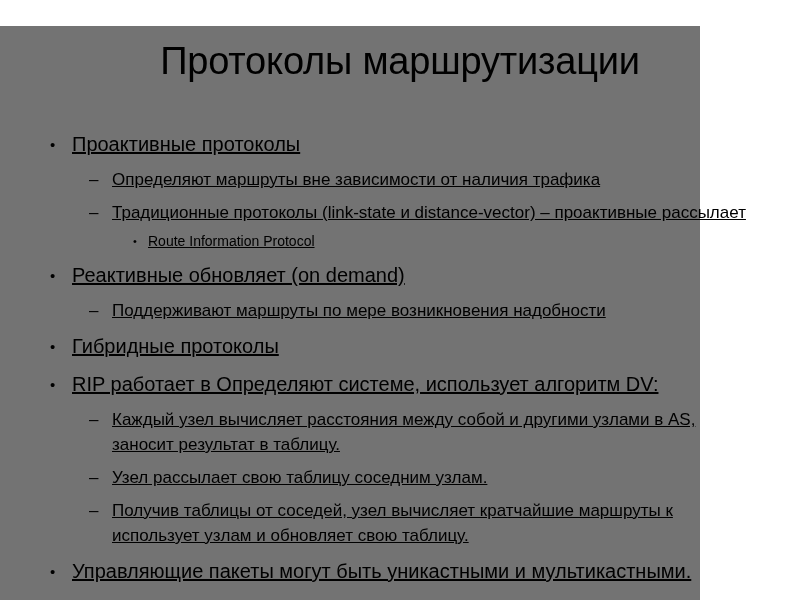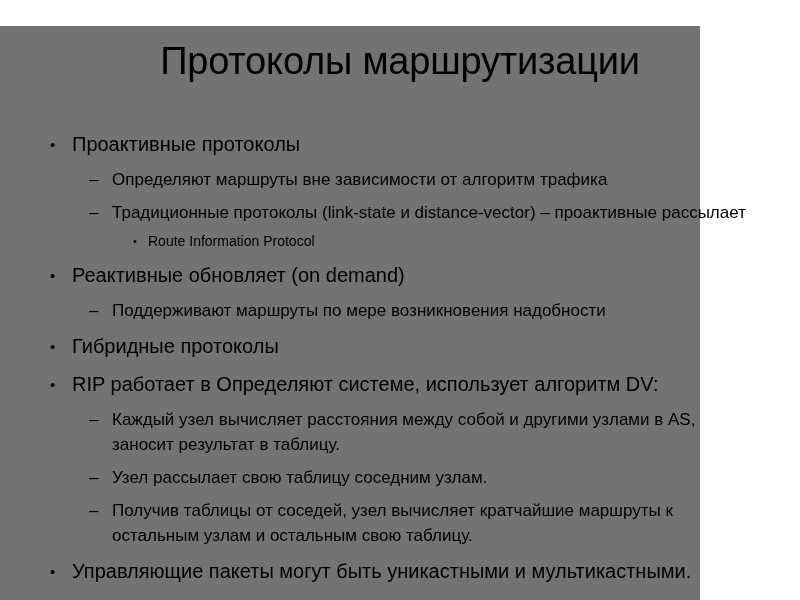--- a/index.html
+++ b/index.html
@@ -54,20 +54,21 @@
 
   .marker {
     flex: 0 0 auto;
     text-align: left;
     color: #000000;
     user-select: none;
   }
 
   .btext {
     flex: 1 1 auto;
+    text-decoration: underline;
   }
 
   
   .lvl1 {
     font-size: 20px;
     line-height: 29px;
     margin-top: 9px;
   }
   .lvl1:first-child { margin-top: 0; }
   .lvl1 > .marker {
@@ -109,21 +110,21 @@
 
   <div class="slide-title">Протоколы маршрутизации</div>
 
   <div class="body-list">
       <div class="bullet-row lvl1">
         <span class="marker">•</span>
         <span class="btext">Проактивные протоколы</span>
       </div>
       <div class="bullet-row lvl2">
         <span class="marker">–</span>
-        <span class="btext">Определяют маршруты вне зависимости от алгоритм трафика</span>
+        <span class="btext">Определяют маршруты вне зависимости от наличия трафика</span>
       </div>
       <div class="bullet-row lvl2">
         <span class="marker">–</span>
         <span class="btext">Традиционные протоколы (link-state и distance-vector) – проактивные рассылает</span>
       </div>
       <div class="bullet-row lvl3">
         <span class="marker">•</span>
         <span class="btext">Route Information Protocol</span>
       </div>
       <div class="bullet-row lvl1">
@@ -145,21 +146,21 @@
       <div class="bullet-row lvl2">
         <span class="marker">–</span>
         <span class="btext">Каждый узел вычисляет расстояния между собой и другими узлами в AS, заносит результат в таблицу.</span>
       </div>
       <div class="bullet-row lvl2">
         <span class="marker">–</span>
         <span class="btext">Узел рассылает свою таблицу соседним узлам.</span>
       </div>
       <div class="bullet-row lvl2">
         <span class="marker">–</span>
-        <span class="btext">Получив таблицы от соседей, узел вычисляет кратчайшие маршруты к остальным узлам и остальным свою таблицу.</span>
+        <span class="btext">Получив таблицы от соседей, узел вычисляет кратчайшие маршруты к использует узлам и обновляет свою таблицу.</span>
       </div>
       <div class="bullet-row lvl1">
         <span class="marker">•</span>
         <span class="btext">Управляющие пакеты могут быть уникастными и мультикастными.</span>
       </div>
     </div>
 
 </div>
 
 </body></html>

